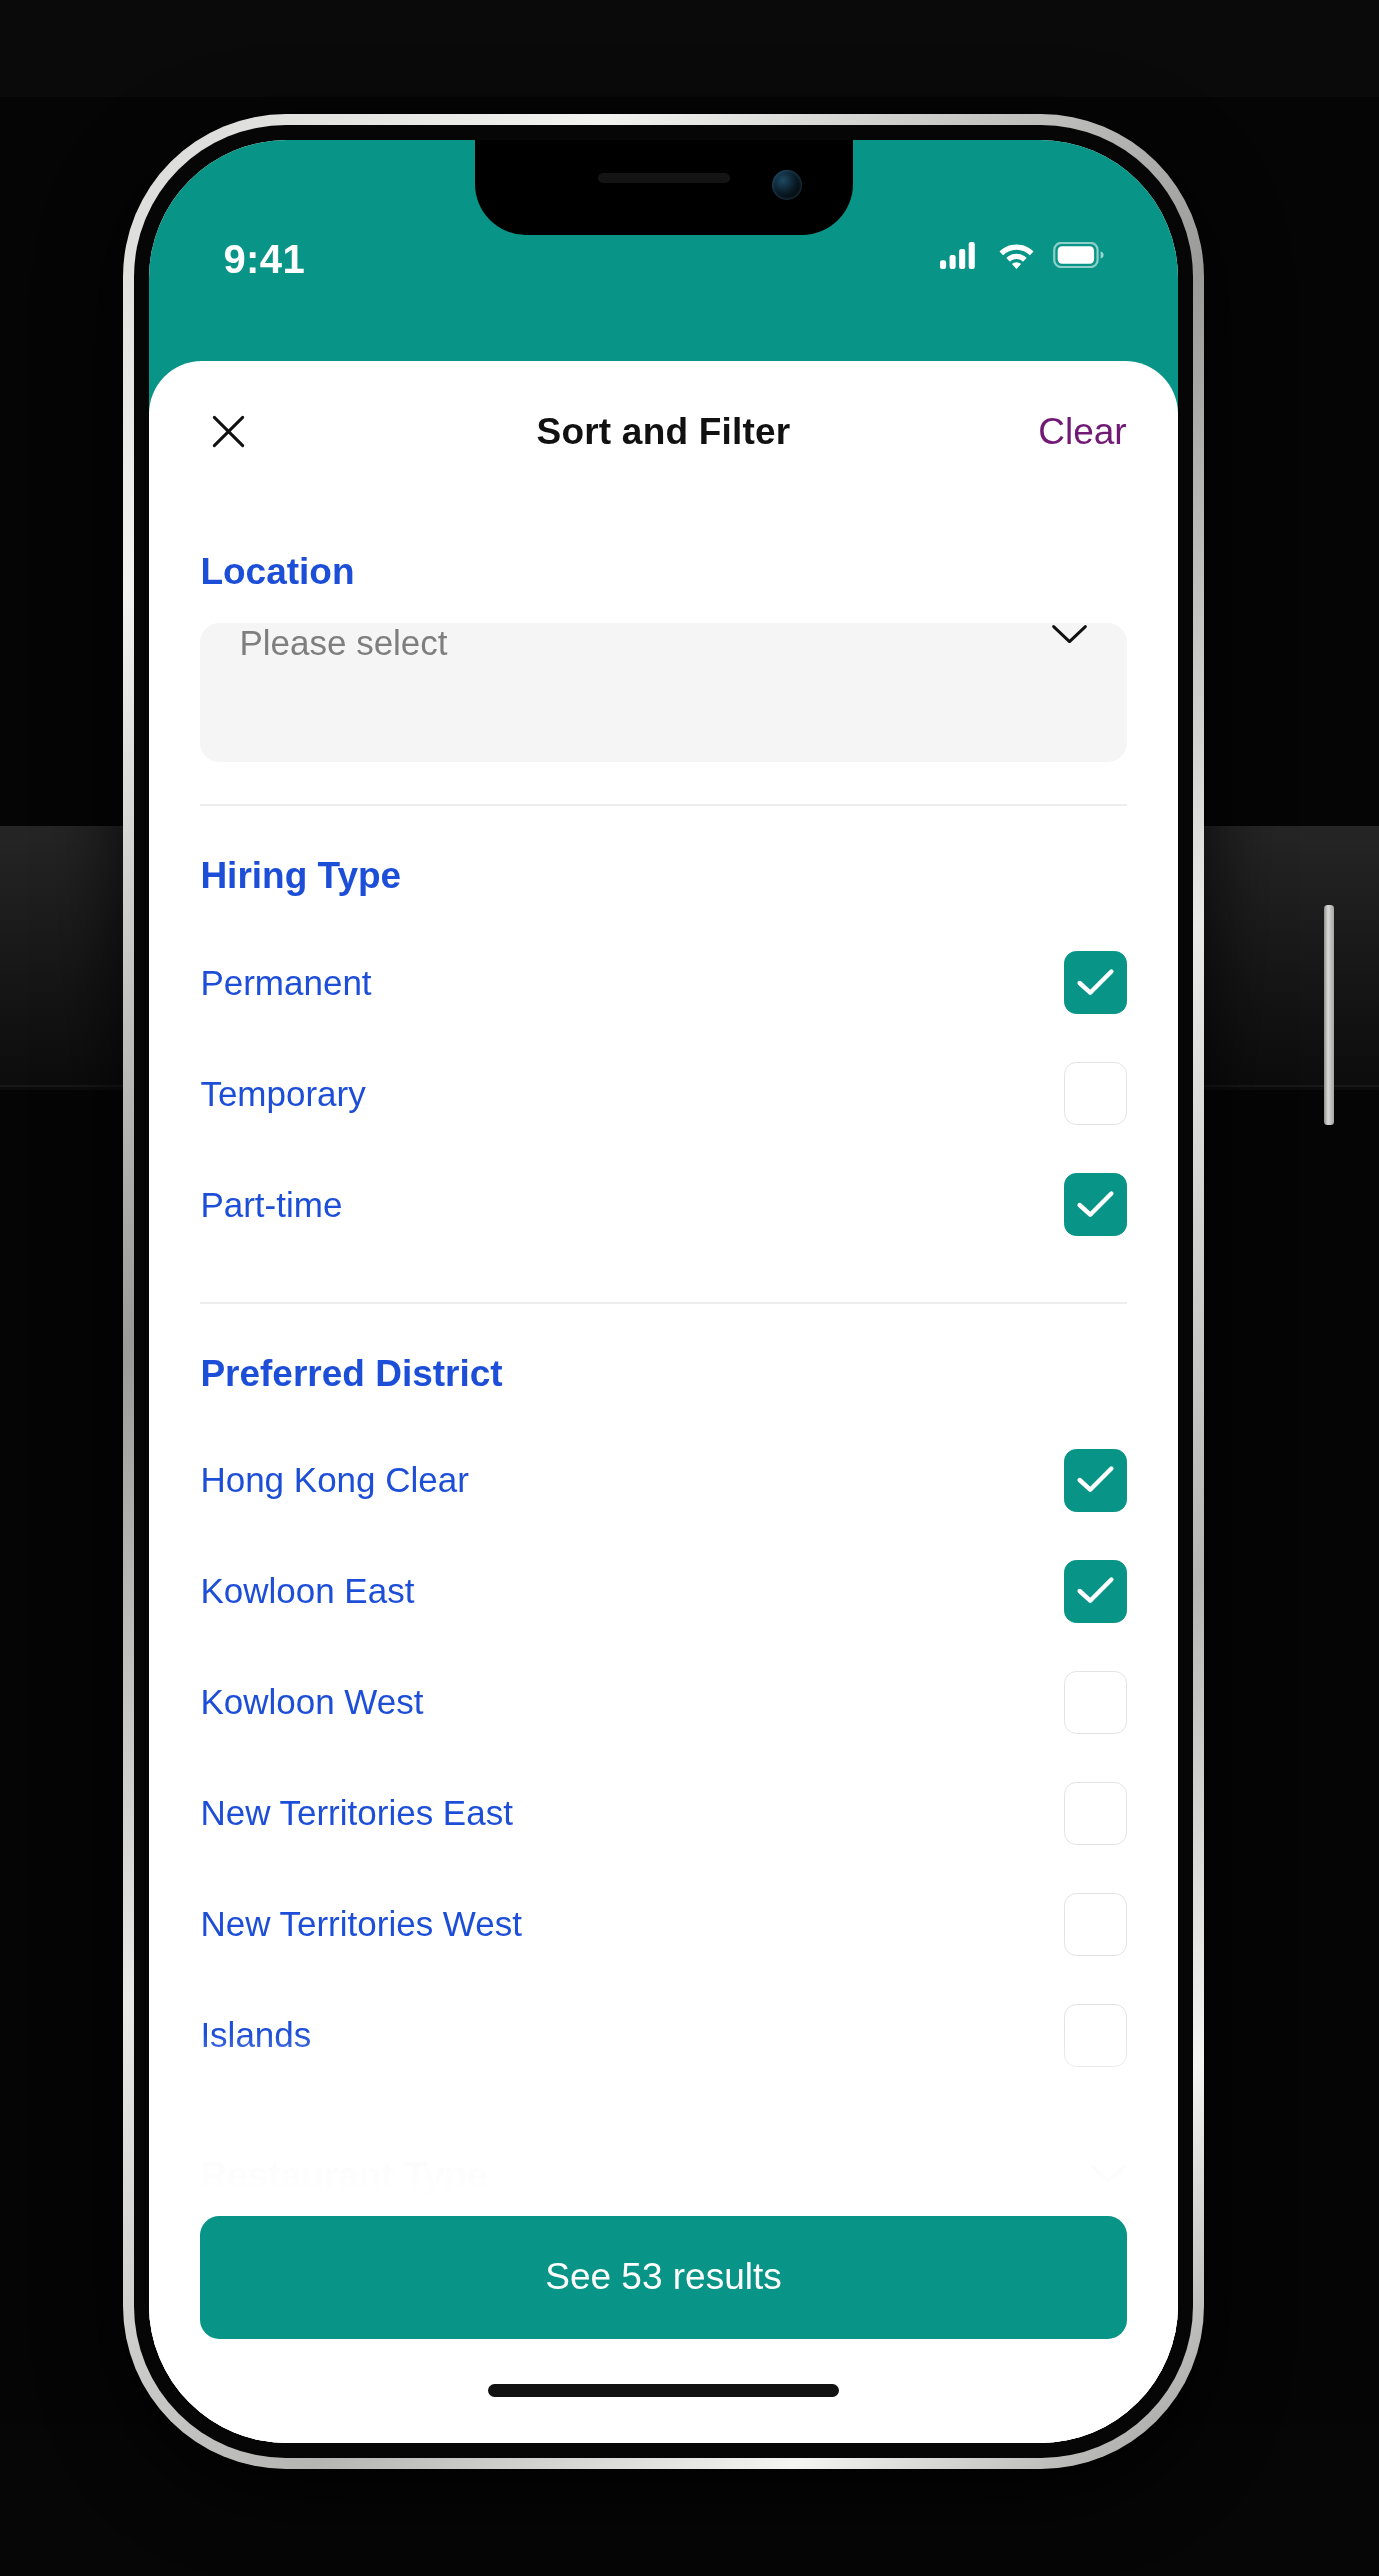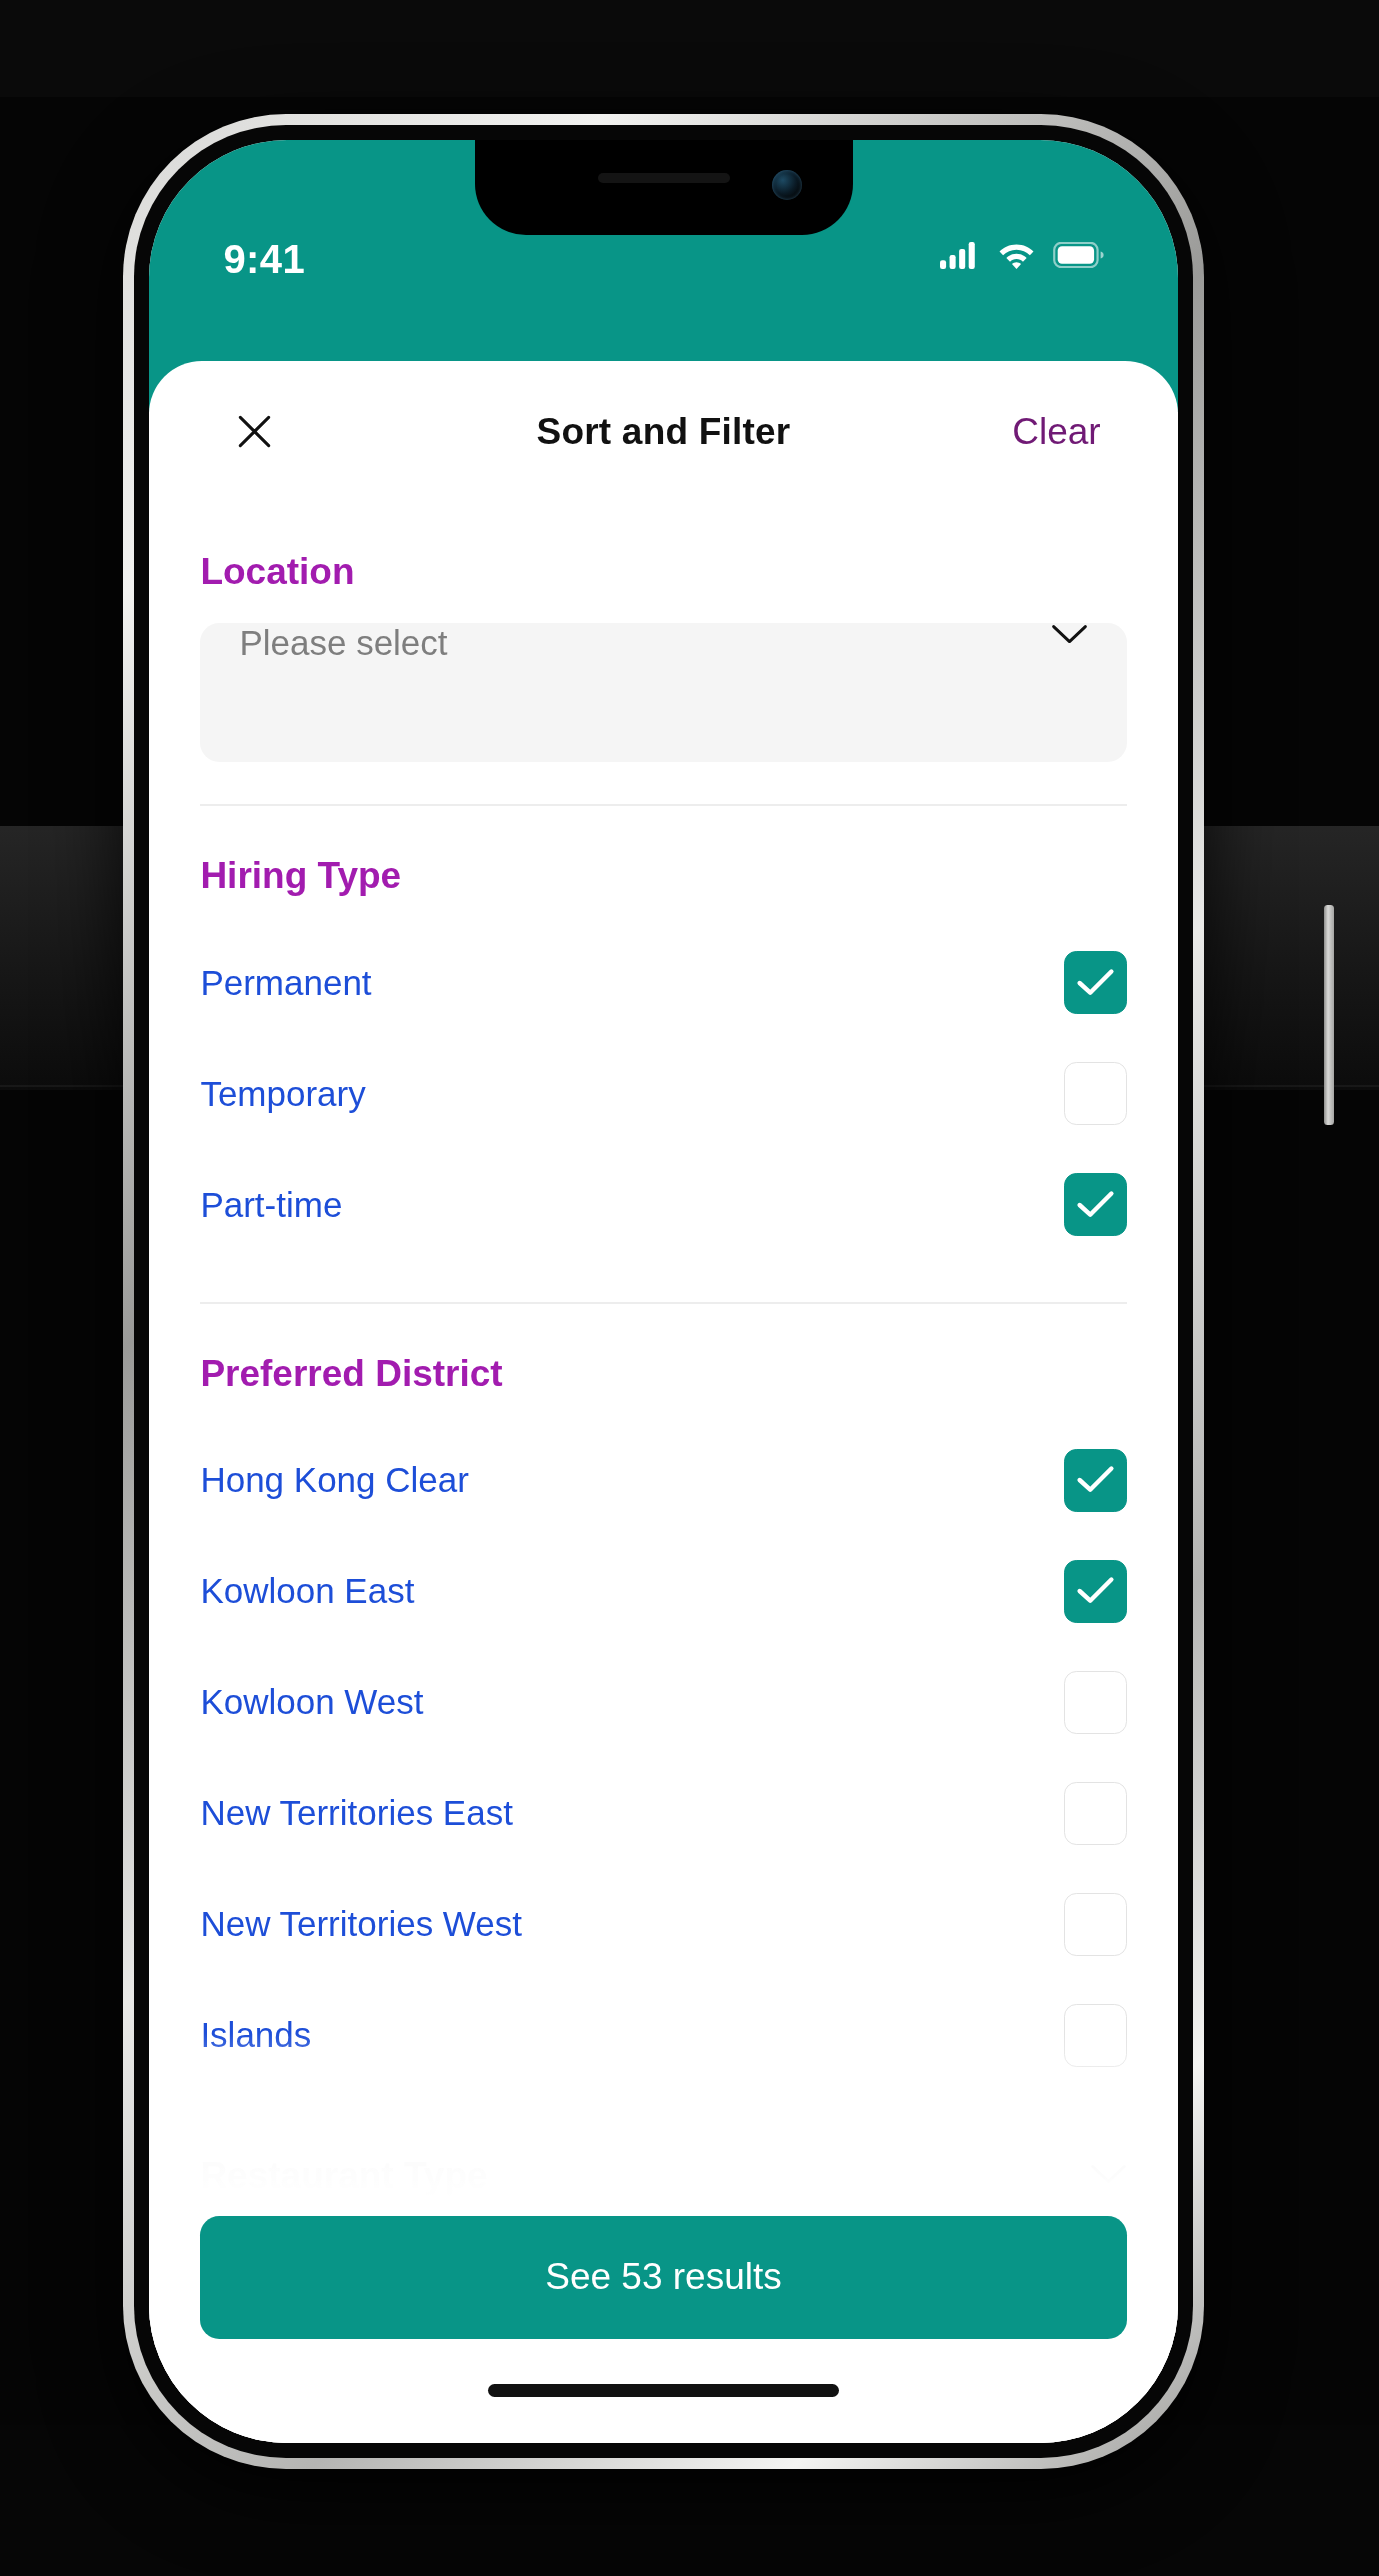--- a/index.html
+++ b/index.html
@@ -147,21 +147,21 @@
     display: flex;
     flex-direction: column;
     overflow: hidden;
   }
 
   .sheet-header {
     position: relative;
     height: 141px;
     display: flex;
     align-items: center;
-    padding: 0 77px;
+    padding: 0 51px;
     flex: 0 0 auto;
   }
   .close-btn {
     width: 56px; height: 56px;
     display: flex;
     align-items: center;
     justify-content: center;
     cursor: pointer;
   }
   .sheet-title {
@@ -186,21 +186,21 @@
   .sheet-body {
     flex: 1 1 auto;
     padding: 0 51px;
     overflow: hidden;
     position: relative;
   }
 
   .section-title {
     font-size: 37px;
     font-weight: bold;
-    color: #a21caf;
+    color: #1d4ed8;
     margin-top: 49px;
     margin-bottom: 30px;
   }
 
   .select-box {
     height: 139px;
     background: #f5f5f5;
     border-radius: 19.3px;
     display: flex;
     justify-content: space-between;

